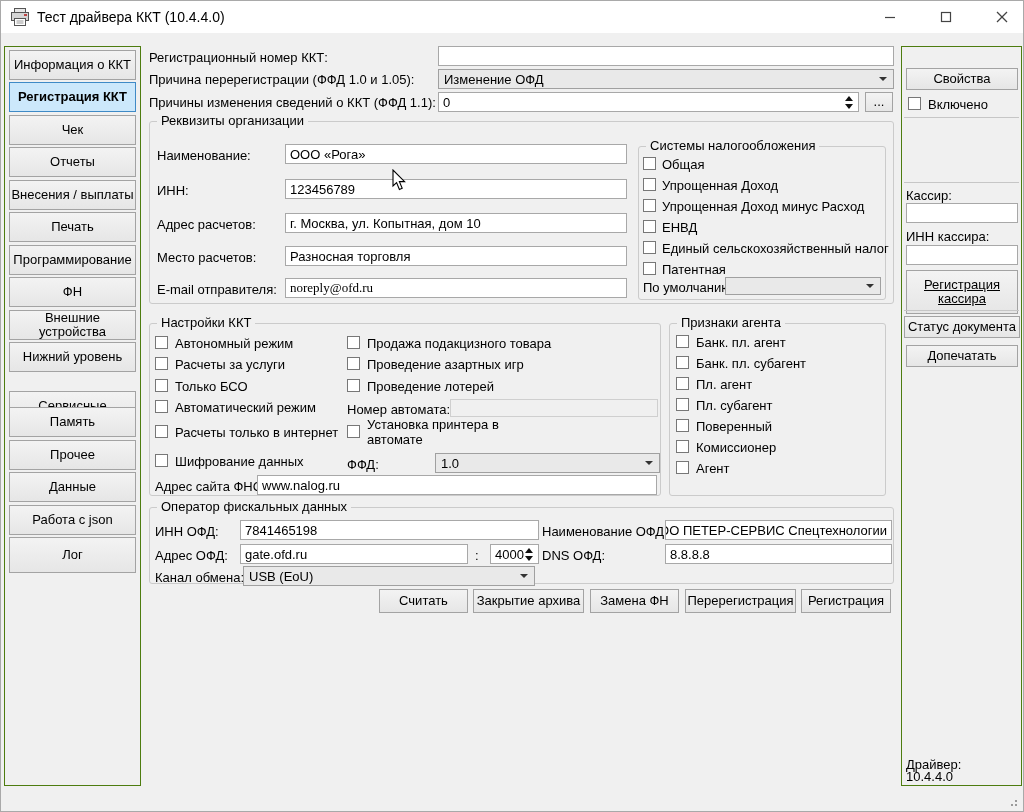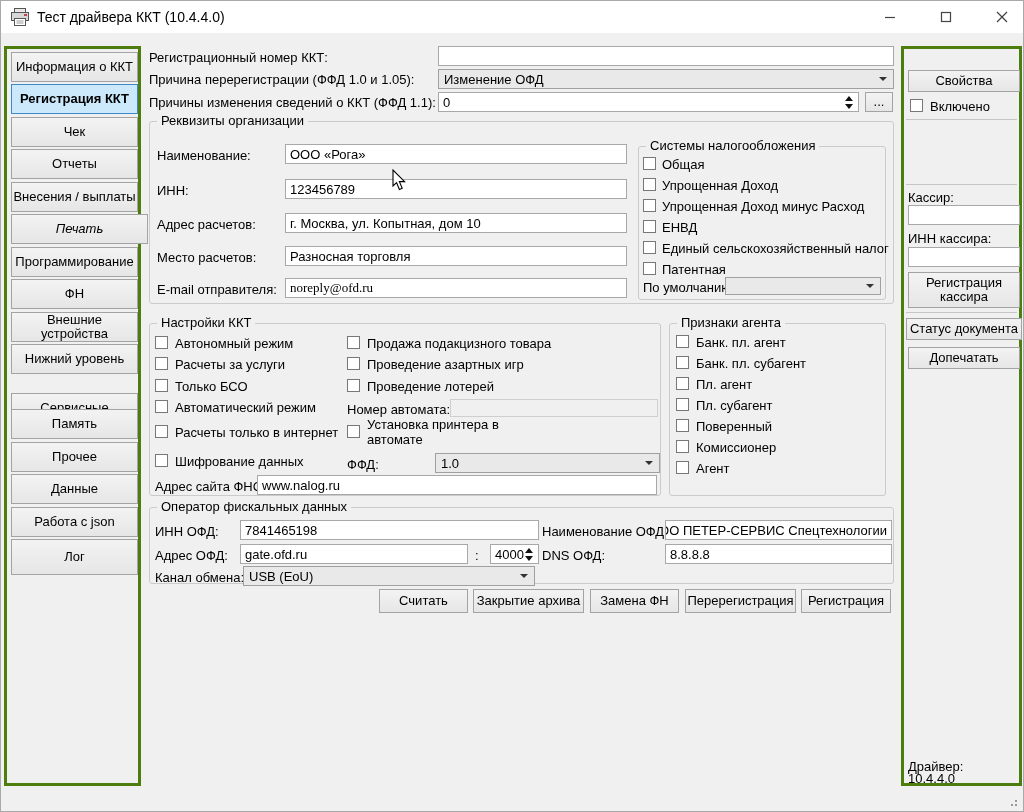--- a/index.html
+++ b/index.html
@@ -23,21 +23,21 @@
            padding:0 18px 0 5px; white-space:nowrap; overflow:hidden; height:20px; }
   .combo .arr { position:absolute; right:6px; top:50%; margin-top:-2px; width:0; height:0;
                 border-left:4px solid transparent; border-right:4px solid transparent; border-top:4px solid #333; }
   .spin { position:absolute; right:2px; top:0; bottom:0; width:14px; display:flex; flex-direction:column;
           align-items:center; justify-content:center; gap:3px; }
   .spin .up { width:0;height:0;border-left:4px solid transparent;border-right:4px solid transparent;border-bottom:5px solid #111; }
   .spin .dn { width:0;height:0;border-left:4px solid transparent;border-right:4px solid transparent;border-top:5px solid #111; }
   .btn { position:absolute; background:linear-gradient(#f3f3f3,#e6e6e6); border:1px solid #a3a3a3;
          display:flex; align-items:center; justify-content:center; text-align:center; line-height:14px; }
   .btn.active { background:#cce8fb; border-color:#3f8ac6; }
-  .panel { position:absolute; border:3px solid #4d7c0f; background:#f0f0f0; }
+  .panel { position:absolute; border:1px solid #4d7c0f; background:#f0f0f0; }
   .grp { position:absolute; border:1px solid #cbcbcb; border-radius:3px; }
   .grp-title { position:absolute; top:-9px; left:7px; background:#f0f0f0; padding:0 4px; white-space:nowrap; }
   .cb { position:absolute; width:13px; height:13px; background:#fff; border:1px solid #777; }
   .sep { position:absolute; left:2px; right:2px; height:1px; background:#c6c6c6; }
   .grip-dot { position:absolute; width:2px; height:2px; background:#9a9a9a; }
   svg { display:block; }
 </style>
 </head>
 <body>
 
@@ -74,21 +74,21 @@
     </span>
   </div>
 
   
   <div class="panel" style="left:3px; top:45px; width:137px; height:740px;">
     <div class="btn" style="left:4px; top:3px;   width:127px; height:30px;">Информация о ККТ</div>
     <div class="btn active" style="left:4px; top:35px; width:127px; height:30px;font-weight:bold;">Регистрация ККТ</div>
     <div class="btn" style="left:4px; top:68px;  width:127px; height:30px;">Чек</div>
     <div class="btn" style="left:4px; top:100px; width:127px; height:30px;">Отчеты</div>
     <div class="btn" style="left:4px; top:133px; width:127px; height:30px;">Внесения / выплаты</div>
-    <div class="btn" style="left:4px; top:165px; width:137px; height:30px;font-style:italic;">Печать</div>
+    <div class="btn" style="left:4px; top:165px; width:127px; height:30px;">Печать</div>
     <div class="btn" style="left:4px; top:198px; width:127px; height:30px;">Программирование</div>
     <div class="btn" style="left:4px; top:230px; width:127px; height:30px;">ФН</div>
     <div class="btn" style="left:4px; top:263px; width:127px; height:30px;">Внешние устройства</div>
     <div class="btn" style="left:4px; top:295px; width:127px; height:30px;">Нижний уровень</div>
     <div class="btn" style="left:4px; top:328px; width:127px; height:30px;margin-top:16px;">Сервисные</div>
     <div class="btn" style="left:4px; top:360px; width:127px; height:30px;">Память</div>
     <div class="btn" style="left:4px; top:393px; width:127px; height:30px;">Прочее</div>
     <div class="btn" style="left:4px; top:425px; width:127px; height:30px;">Данные</div>
     <div class="btn" style="left:4px; top:458px; width:127px; height:30px;">Работа с json</div>
     <div class="btn" style="left:4px; top:490px; width:127px; height:36px;">Лог</div>
@@ -257,21 +257,21 @@
     <div class="btn" style="left:4px; top:21px; width:112px; height:22px;">Свойства</div>
     <span class="cb" style="left:6px; top:50px;"></span>
     <span class="lbl" style="left:26px; top:50px;">Включено</span>
     <div class="sep" style="top:70px;"></div>
     <div class="sep" style="top:135px;"></div>
 
     <span class="lbl" style="left:4px; top:141px;">Кассир:</span>
     <div class="inp" style="left:4px; top:156px; width:112px;"></div>
     <span class="lbl" style="left:4px; top:182px;">ИНН кассира:</span>
     <div class="inp" style="left:4px; top:198px; width:112px;"></div>
-    <div class="btn" style="left:4px; top:223px; width:112px; height:36px; white-space:normal; padding:0 8px;">Регистрация кассира</div>
+    <div class="btn" style="left:4px; top:223px; width:112px; height:44px; white-space:normal; padding:0 8px;text-decoration:underline;">Регистрация кассира</div>
     <div class="sep" style="top:263px;"></div>
     <div class="btn" style="left:2px; top:269px; width:116px; height:22px;">Статус документа</div>
     <div class="btn" style="left:4px; top:298px; width:112px; height:22px;">Допечатать</div>
 
     <span class="lbl" style="left:4px; top:710px;">Драйвер:</span>
     <span class="lbl" style="left:4px; top:722px;">10.4.4.0</span>
   </div>
 
   
   <span style="position:absolute; left:391px; top:168px;">

